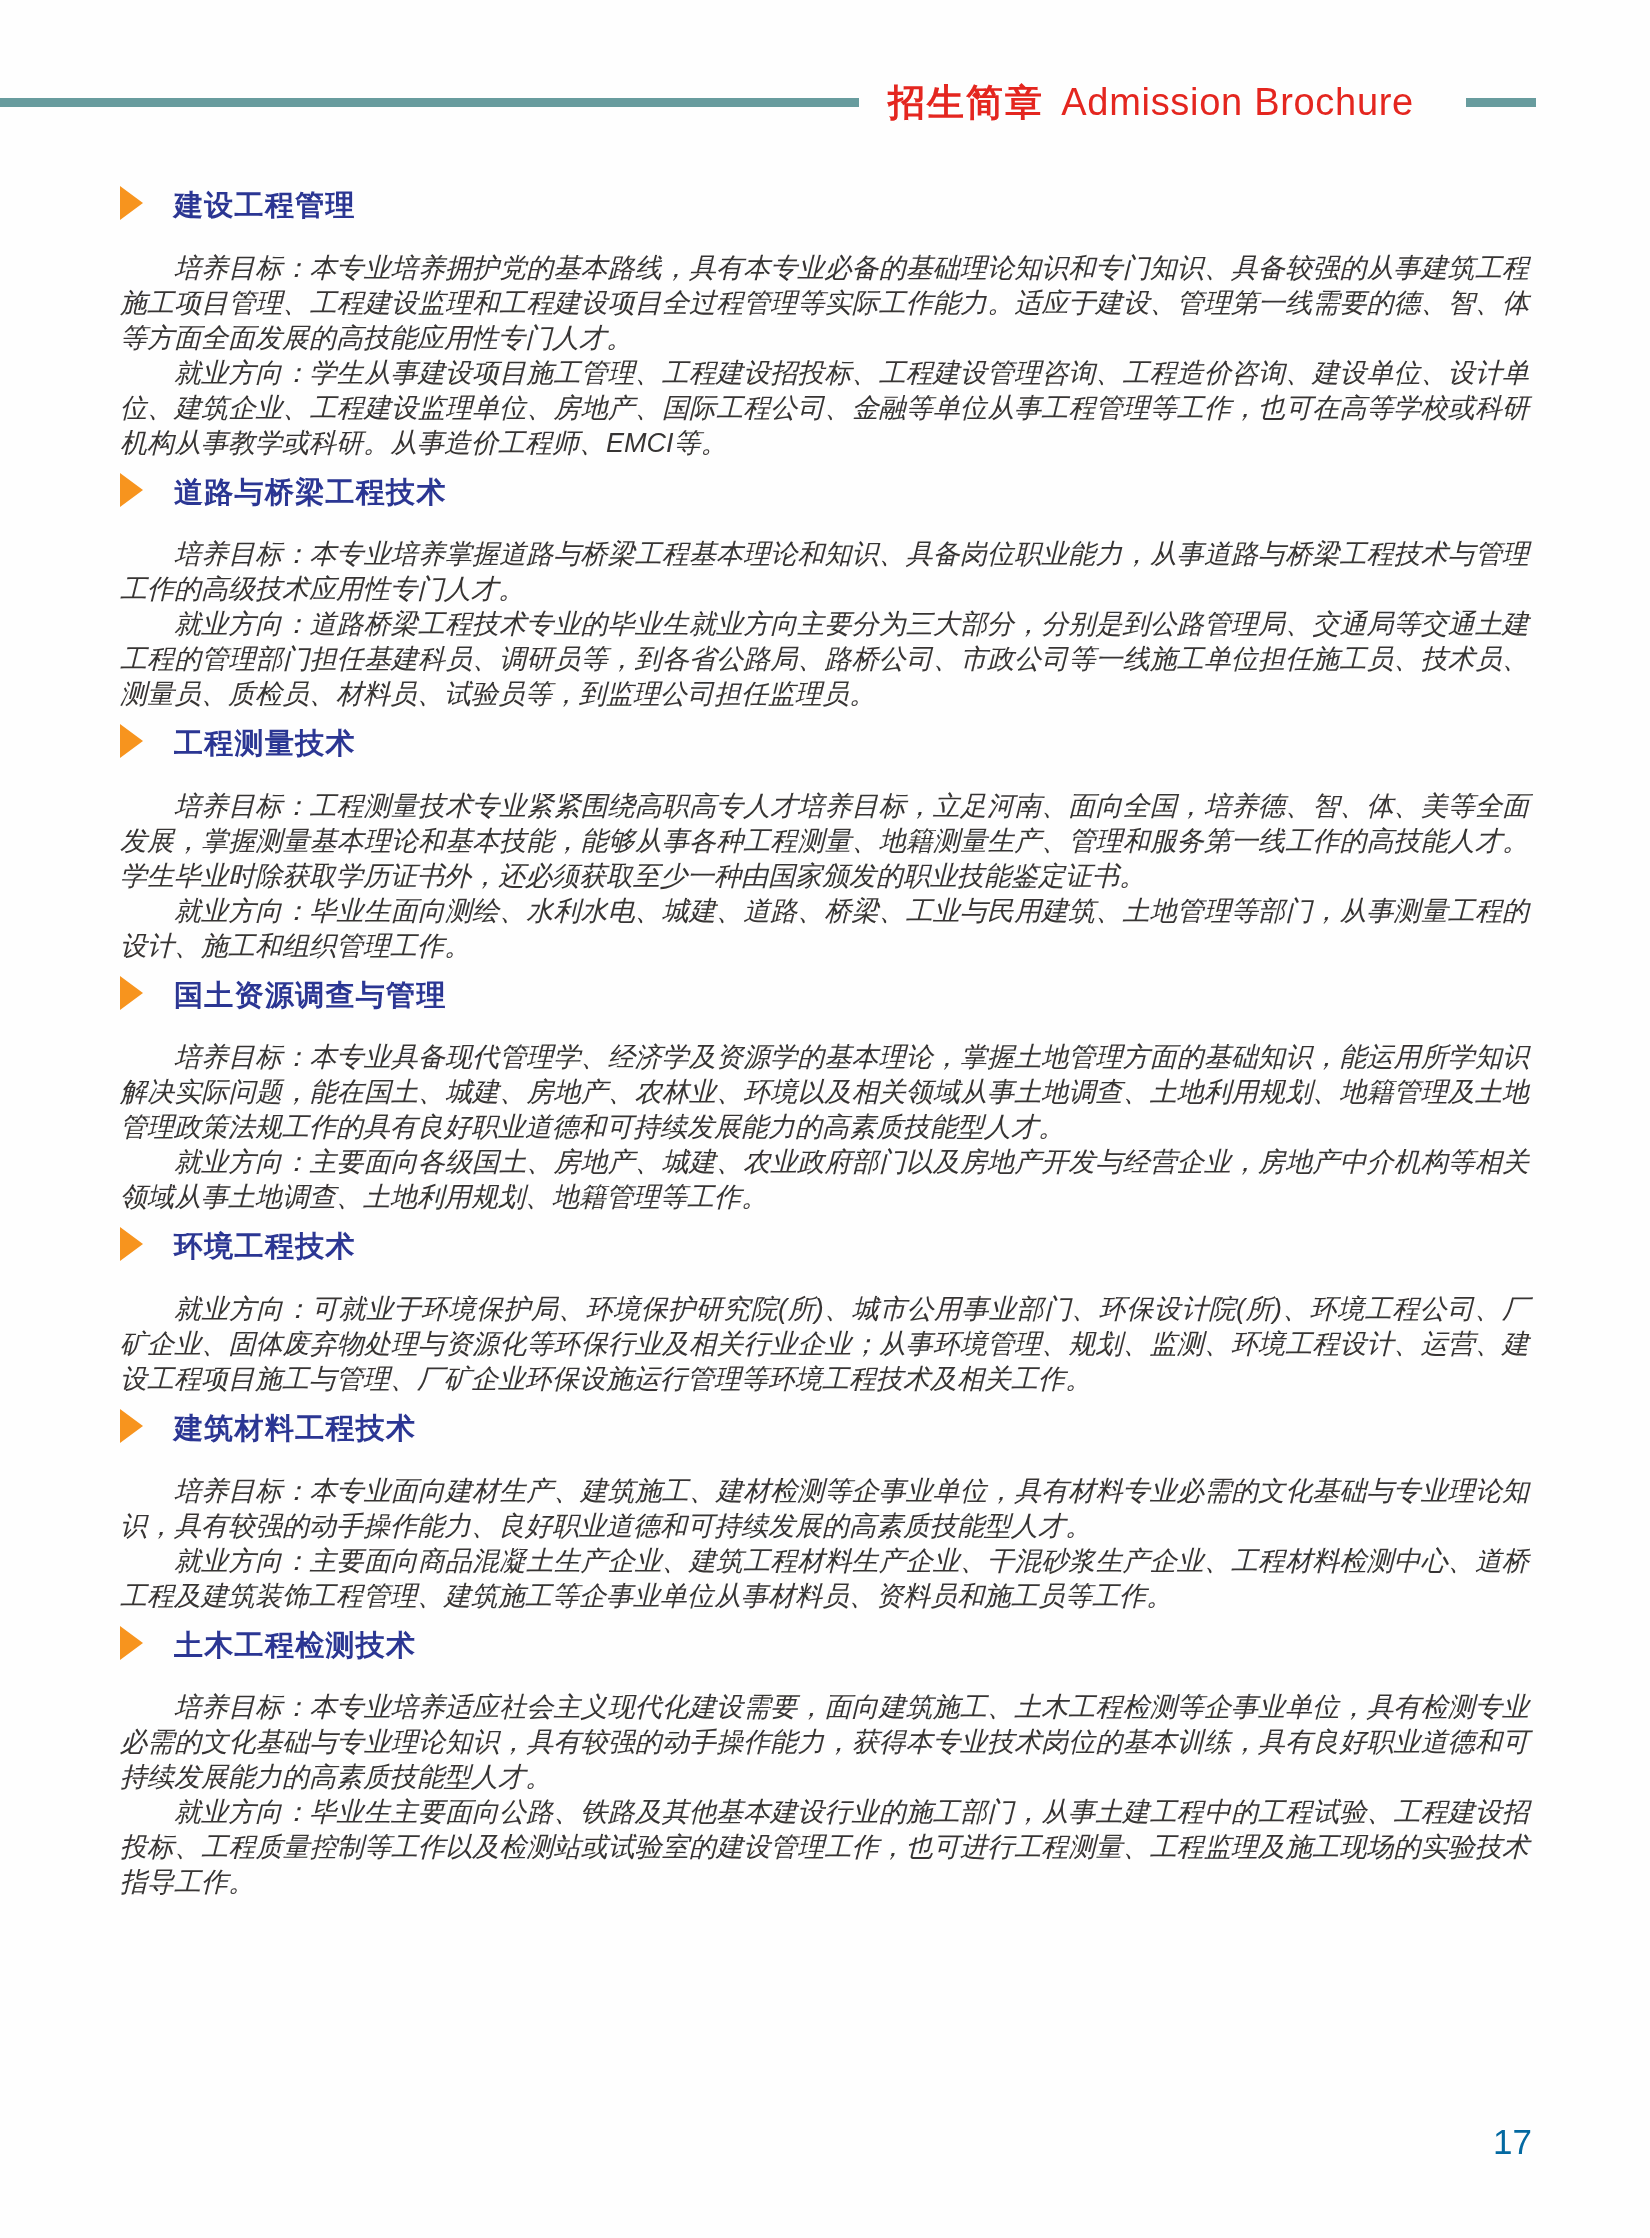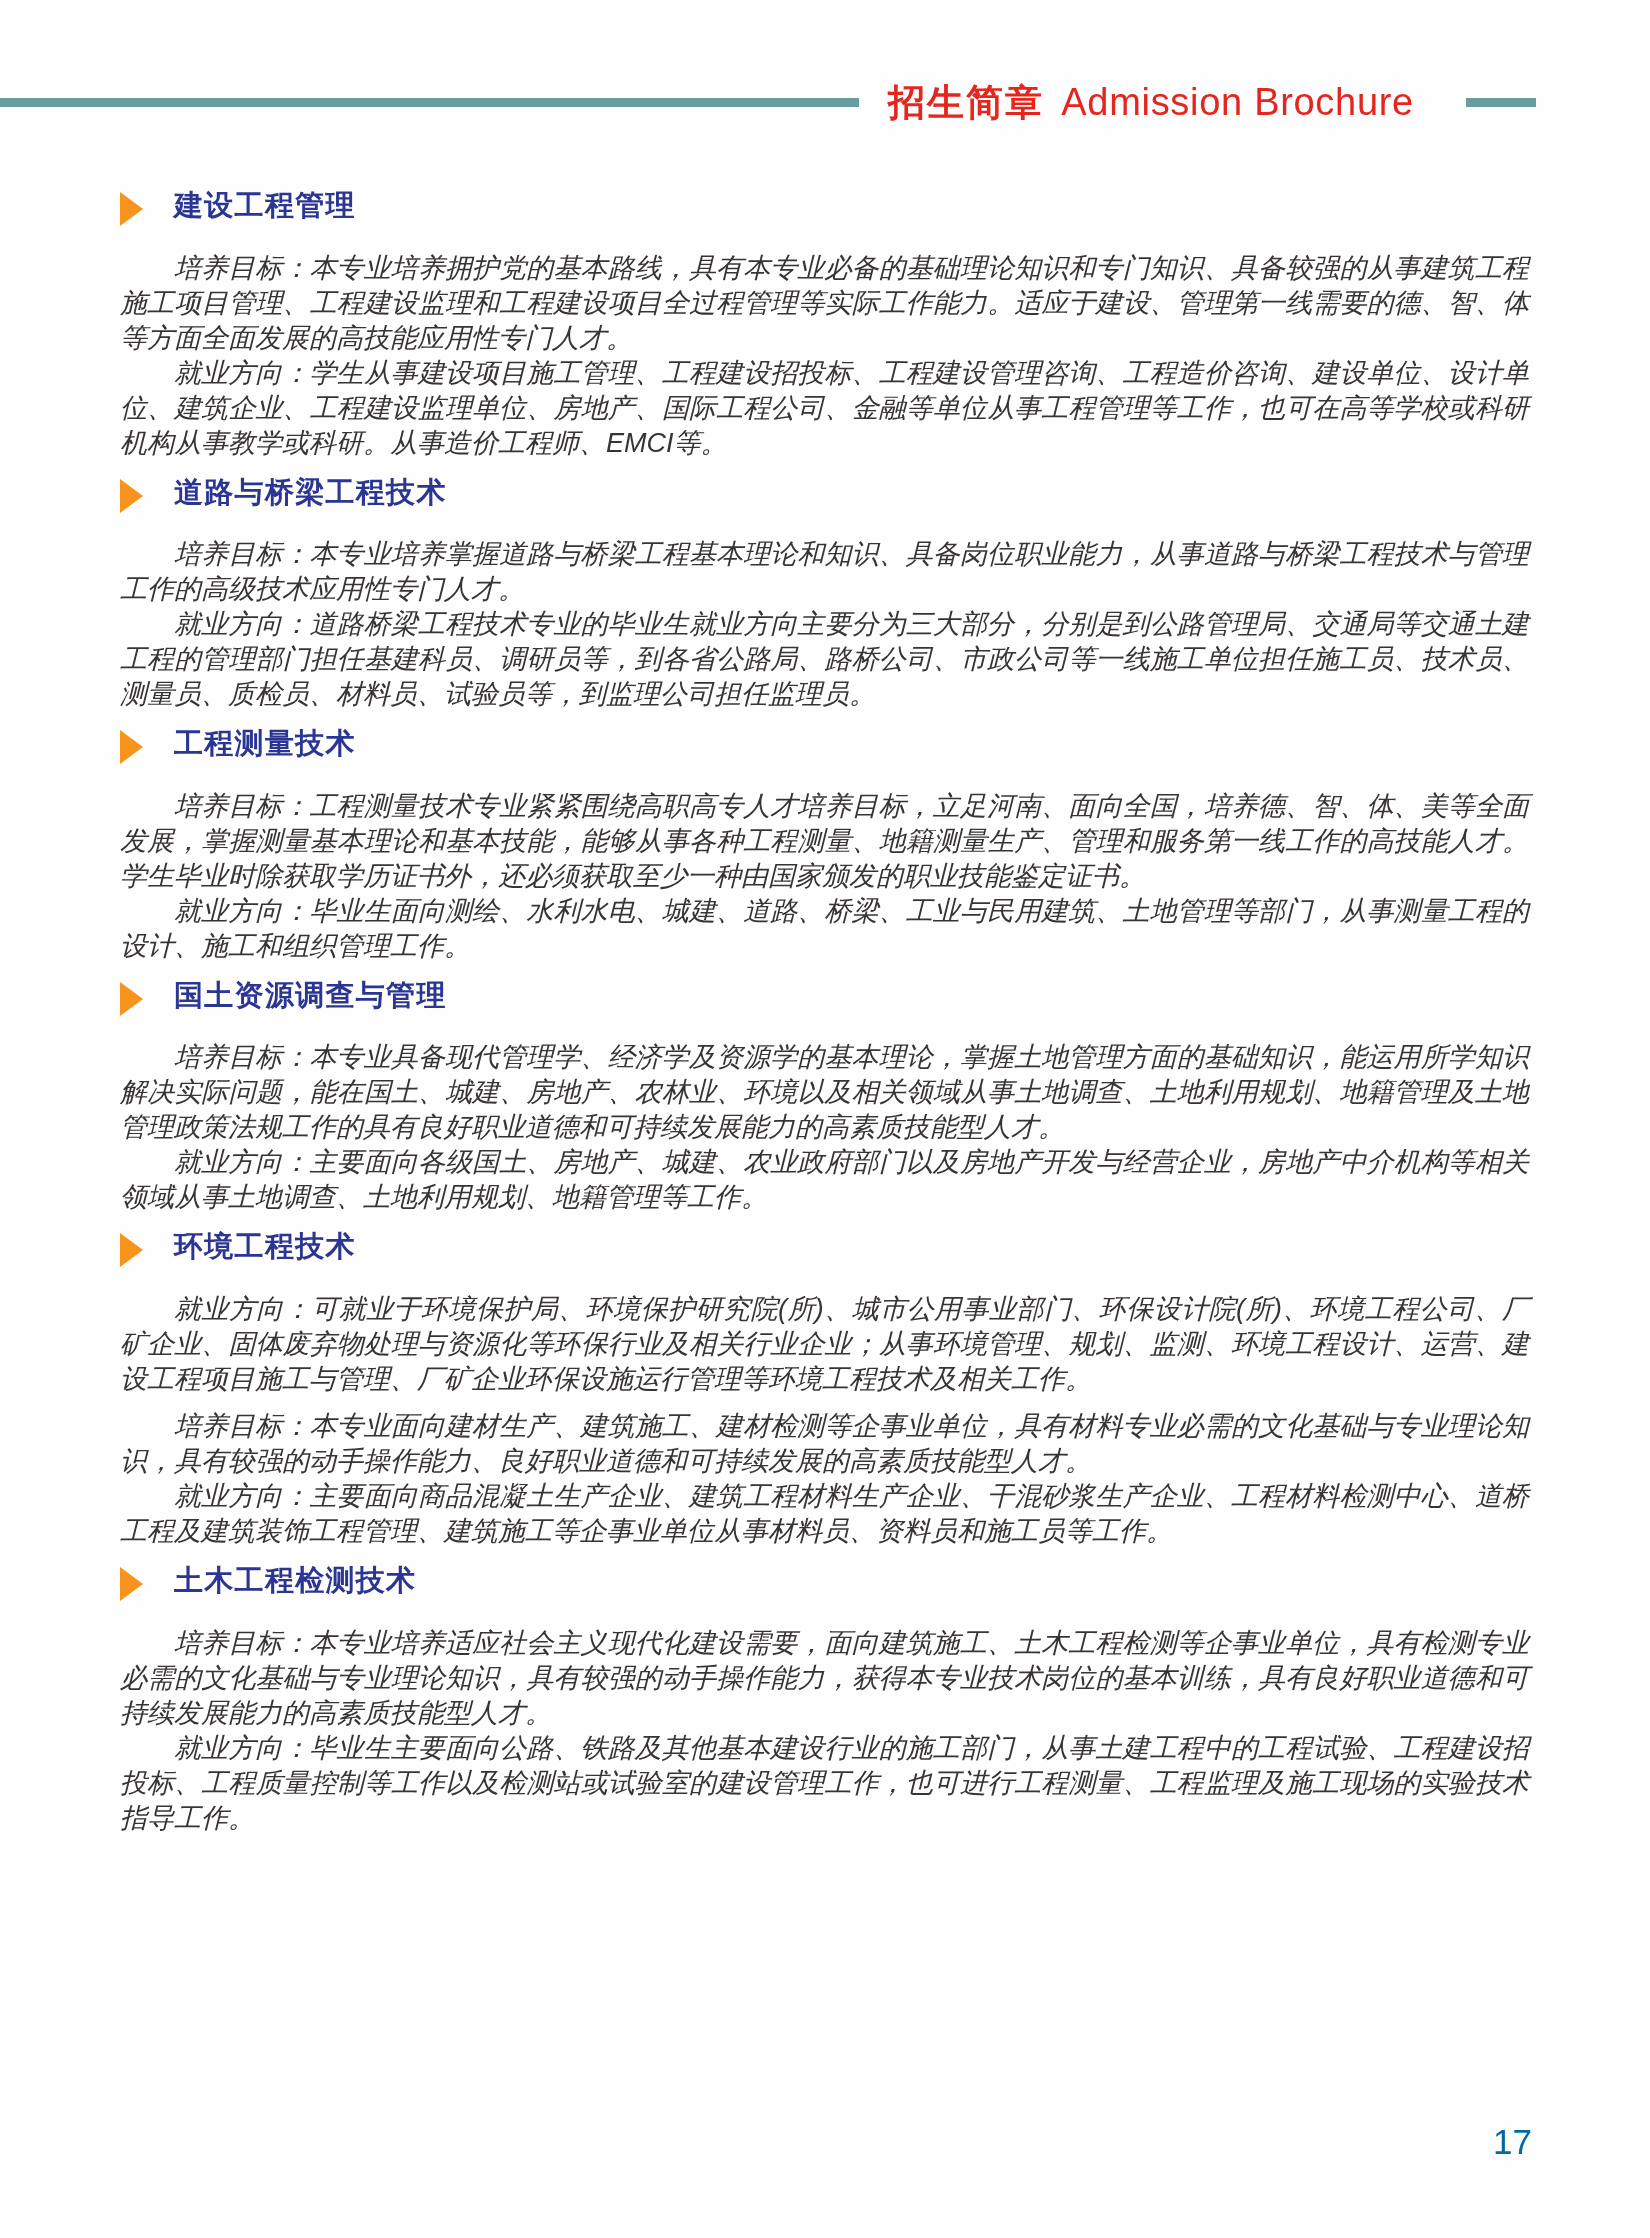--- a/index.html
+++ b/index.html
@@ -47,21 +47,21 @@
     letter-spacing:0.7px;
   }
   
   .content{
     margin:0 121px 0 120px;
   }
   .major{margin-top:12px;}
   .major.first{margin-top:60px;}
   .heading-row{
     display:flex;
-    align-items:flex-end;
+    align-items:flex-start;
     margin-bottom:24.6px;
   }
   .arrow{
     width:0;height:0;flex:none;
     border-top:17.3px solid transparent;
     border-bottom:17.3px solid transparent;
     border-left:23px solid var(--orange);
   }
   .section-heading{
     font-size:29px;
@@ -139,20 +139,24 @@
 
   <section class="major">
     <div class="heading-row">
       <span class="arrow"></span>
       <h2 class="section-heading">环境工程技术</h2>
     </div>
     <p class="para">就业方向：可就业于环境保护局、环境保护研究院(所)、城市公用事业部门、环保设计院(所)、环境工程公司、厂矿企业、固体废弃物处理与资源化等环保行业及相关行业企业；从事环境管理、规划、监测、环境工程设计、运营、建设工程项目施工与管理、厂矿企业环保设施运行管理等环境工程技术及相关工作。</p>
   </section>
 
   <section class="major">
+    <div class="heading-row">
+      <span class="arrow"></span>
+      <h2 class="section-heading">建筑材料工程技术</h2>
+    </div>
     <p class="para">培养目标：本专业面向建材生产、建筑施工、建材检测等企事业单位，具有材料专业必需的文化基础与专业理论知识，具有较强的动手操作能力、良好职业道德和可持续发展的高素质技能型人才。</p>
     <p class="para">就业方向：主要面向商品混凝土生产企业、建筑工程材料生产企业、干混砂浆生产企业、工程材料检测中心、道桥工程及建筑装饰工程管理、建筑施工等企事业单位从事材料员、资料员和施工员等工作。</p>
   </section>
 
   <section class="major">
     <div class="heading-row">
       <span class="arrow"></span>
       <h2 class="section-heading">土木工程检测技术</h2>
     </div>
     <p class="para">培养目标：本专业培养适应社会主义现代化建设需要，面向建筑施工、土木工程检测等企事业单位，具有检测专业必需的文化基础与专业理论知识，具有较强的动手操作能力，获得本专业技术岗位的基本训练，具有良好职业道德和可持续发展能力的高素质技能型人才。</p>

